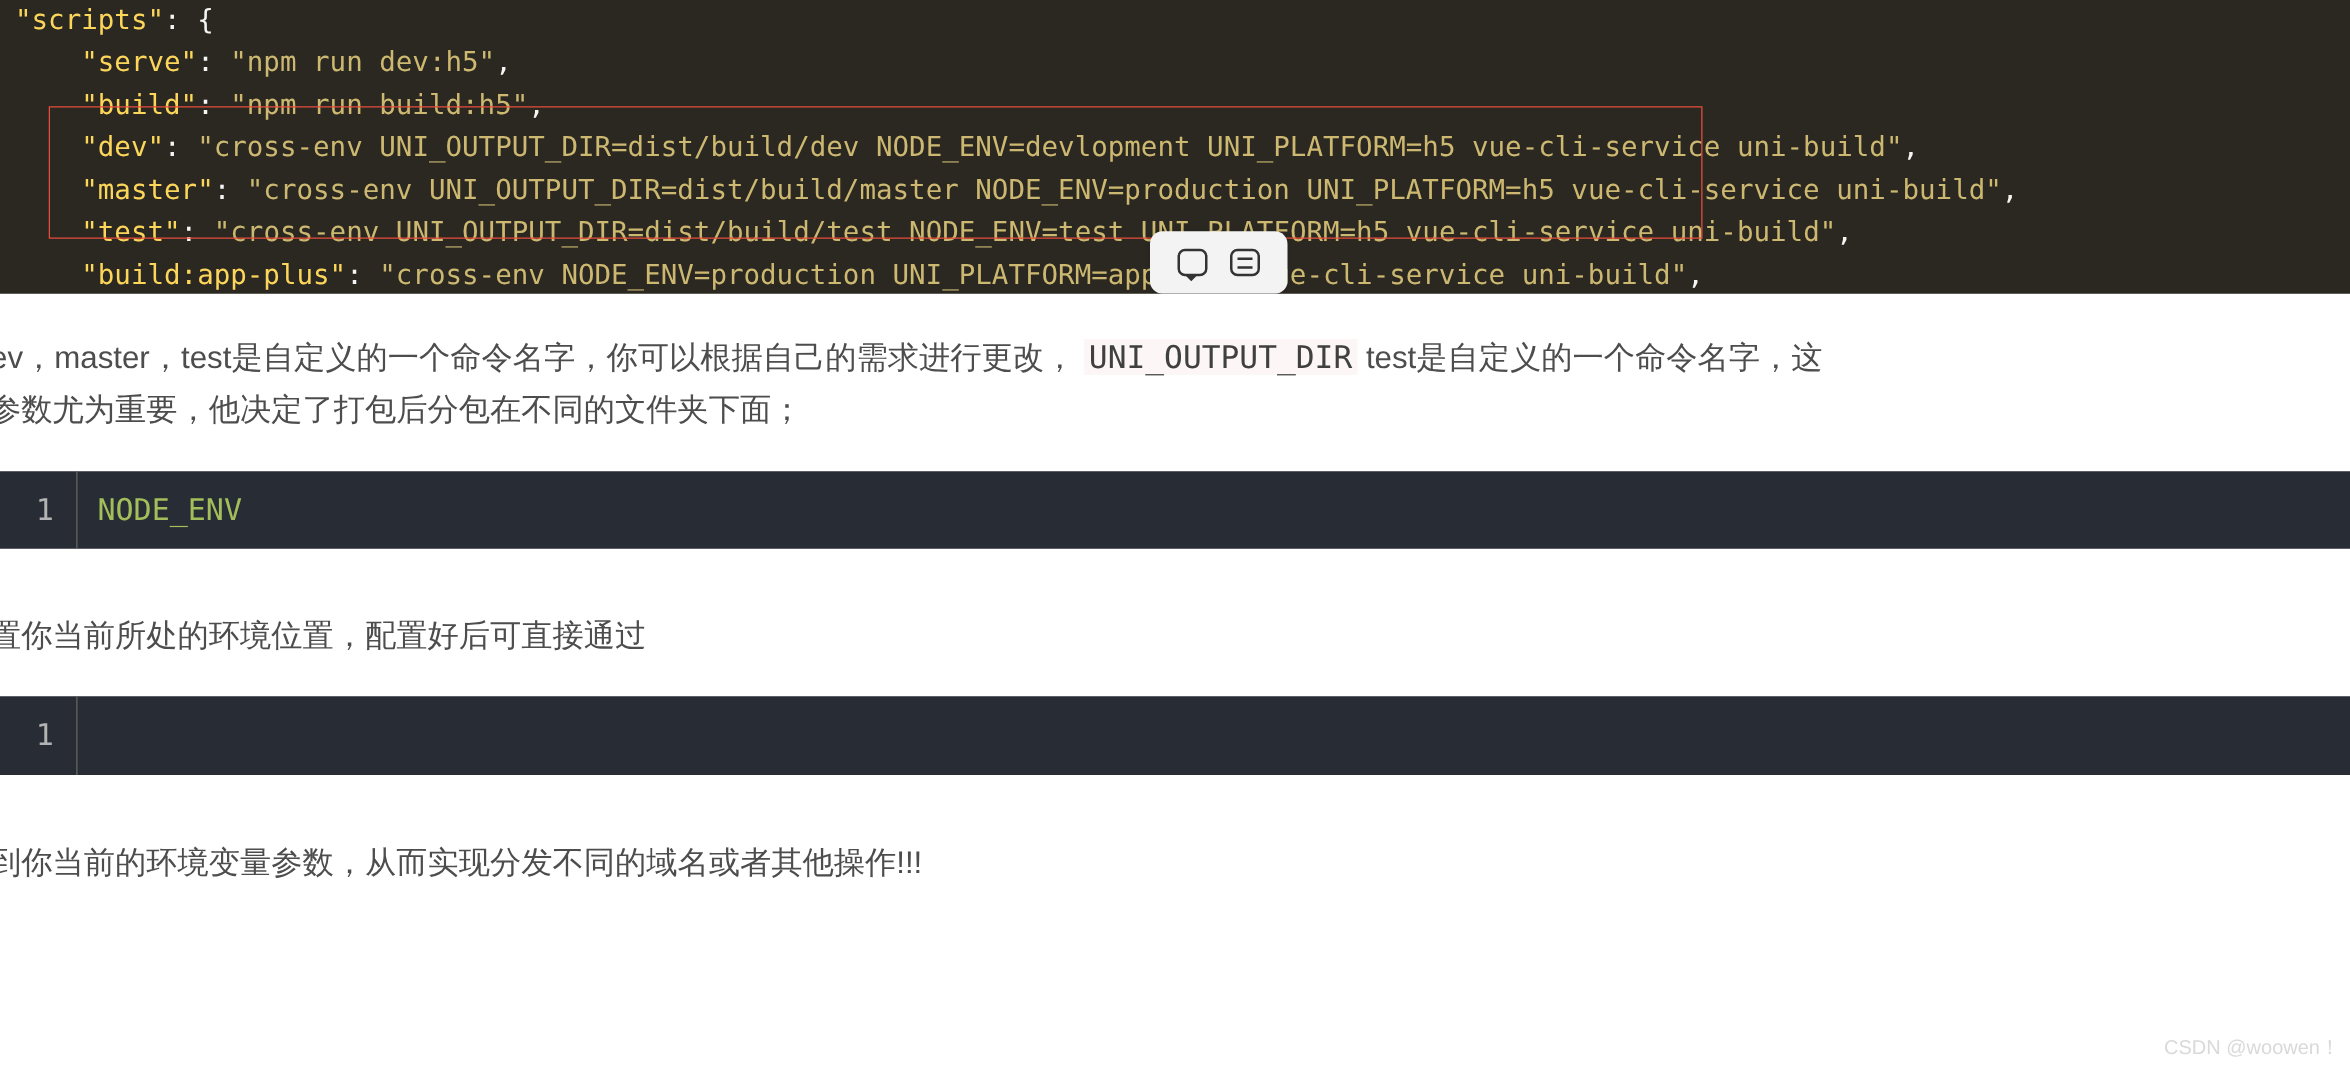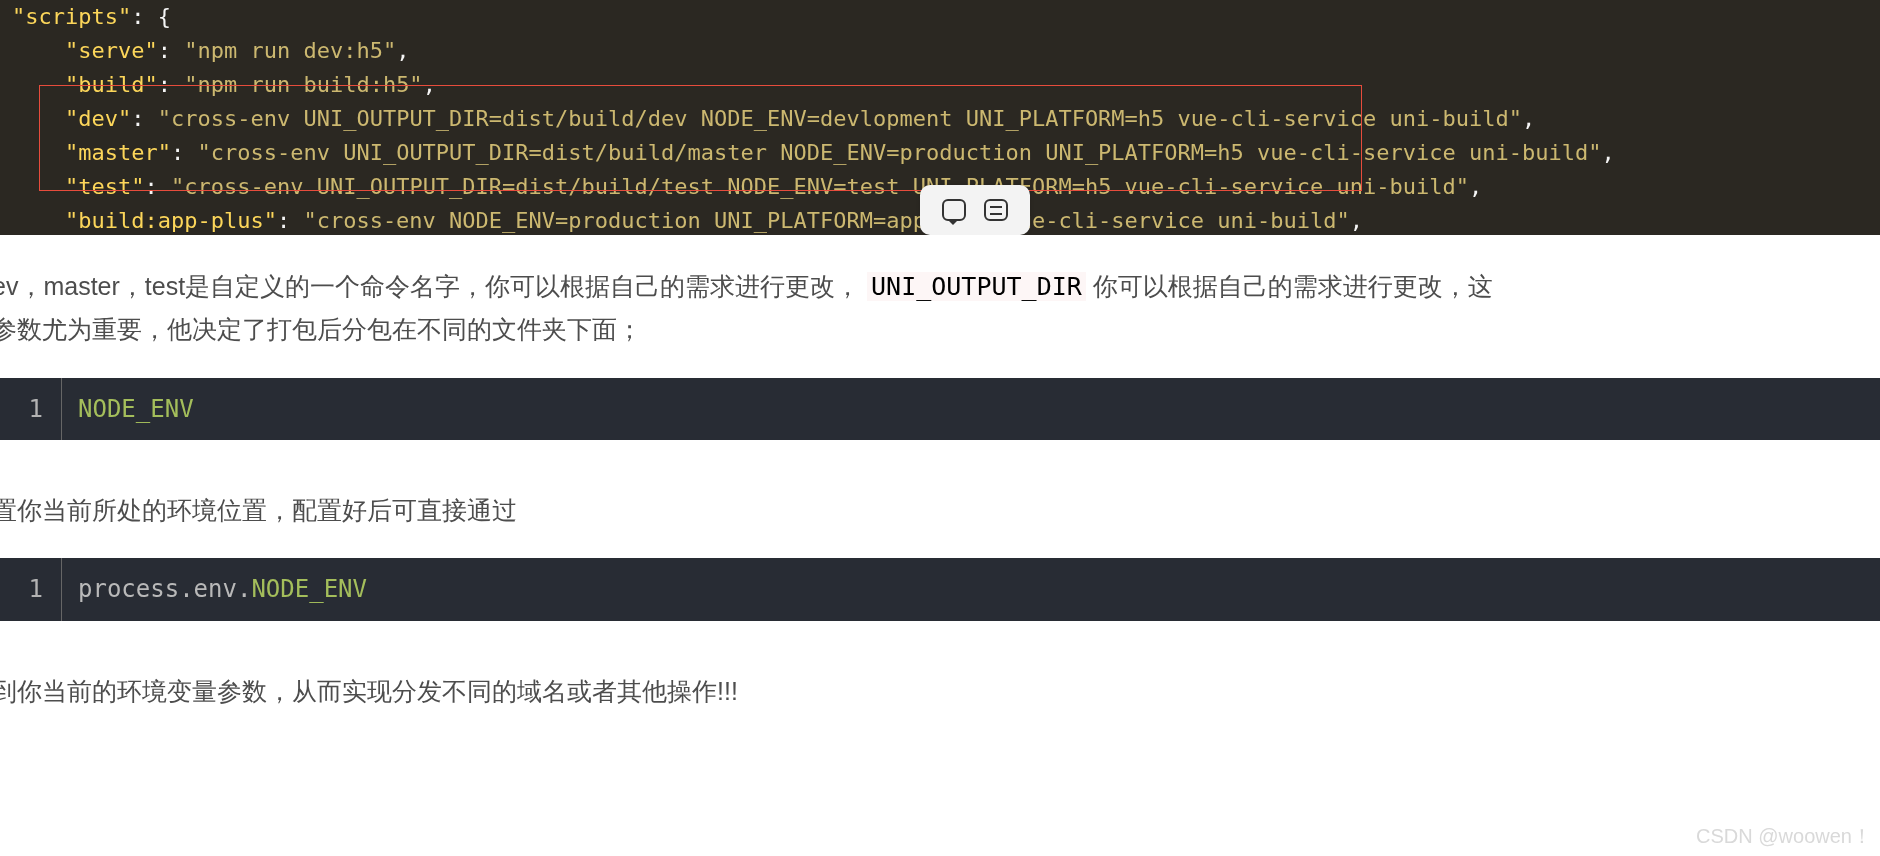--- a/index.html
+++ b/index.html
@@ -78,21 +78,21 @@
   .ico.list::after{top:12px;}
 
   .para {
     padding: 30px 0 0 0;
     margin-left: -8px;
     font-size: 25px;
     color: #4d4d4d;
     line-height: 42px;
   }
   .code-highlight {
-    color: #000000;
+    color: #404040;
     background: #fdf6f6;
     font-family: Consolas, monospace;
     padding: 0 4px;
   }
 
   .code-block {
     margin-top: 28px;
     width: 100%;
     background: #282c34;
     color: #cfcfcf;
@@ -113,21 +113,21 @@
     text-align: right;
   }
   .green { color: #a4be5b; }
   .dim   { color: #b9b9b9; }
 
   .para2 { margin-top: 50px; margin-left: -8px; font-size: 25px; color:#4d4d4d; }
   .watermark {
     position: fixed;
     right: 8px;
     bottom: 4px;
-    font-size: 20px;
+    font-size: 16px;
     color: #d9d9d9;
     font-family: Arial, sans-serif;
   }
 </style>
 </head>
 <body>
 
 <div class="code-image">
   <div class="pad" id="code-pad"><span class="k">"scripts"</span><span class="p">: {</span>
     <span class="k">"serve"</span><span class="p">: </span><span class="s">"npm run dev:h5"</span><span class="p">,</span>
@@ -141,33 +141,30 @@
   <div class="red-box"></div>
   <div class="rounded-popup">
     <span class="ico chat"></span>
     <span class="ico list"></span>
   </div>
 </div>
 
 <p class="para">
   <span>ev，master，test是自定义的一个命令名字，你可以根据自己的需求进行更改，</span>
   <span class="code-highlight">UNI_OUTPUT_DIR</span>
-  <span>你可以根据自己的需求进行更改，这</span><br>
+  <span>test是自定义的一个命令名字，这</span><br>
   <span>参数尤为重要，他决定了打包后分包在不同的文件夹下面；</span>
 </p>
 
 <div class="code-block">
   <div class="lineno">1</div>
   <div class="codecell"><span class="green">NODE_ENV</span></div>
 </div>
 
 <p class="para2">置你当前所处的环境位置，配置好后可直接通过</p>
 
 <div class="code-block">
   <div class="lineno">1</div>
-  <div class="codecell">
-    <span class="dim">process.env.</span><span class="green">NODE_ENV</span>
-  </div>
 </div>
 
 <p class="para2" style="margin-top:50px;">到你当前的环境变量参数，从而实现分发不同的域名或者其他操作!!!</p>
 
 <div class="watermark">CSDN @woowen！</div>
 
 </body></html>

